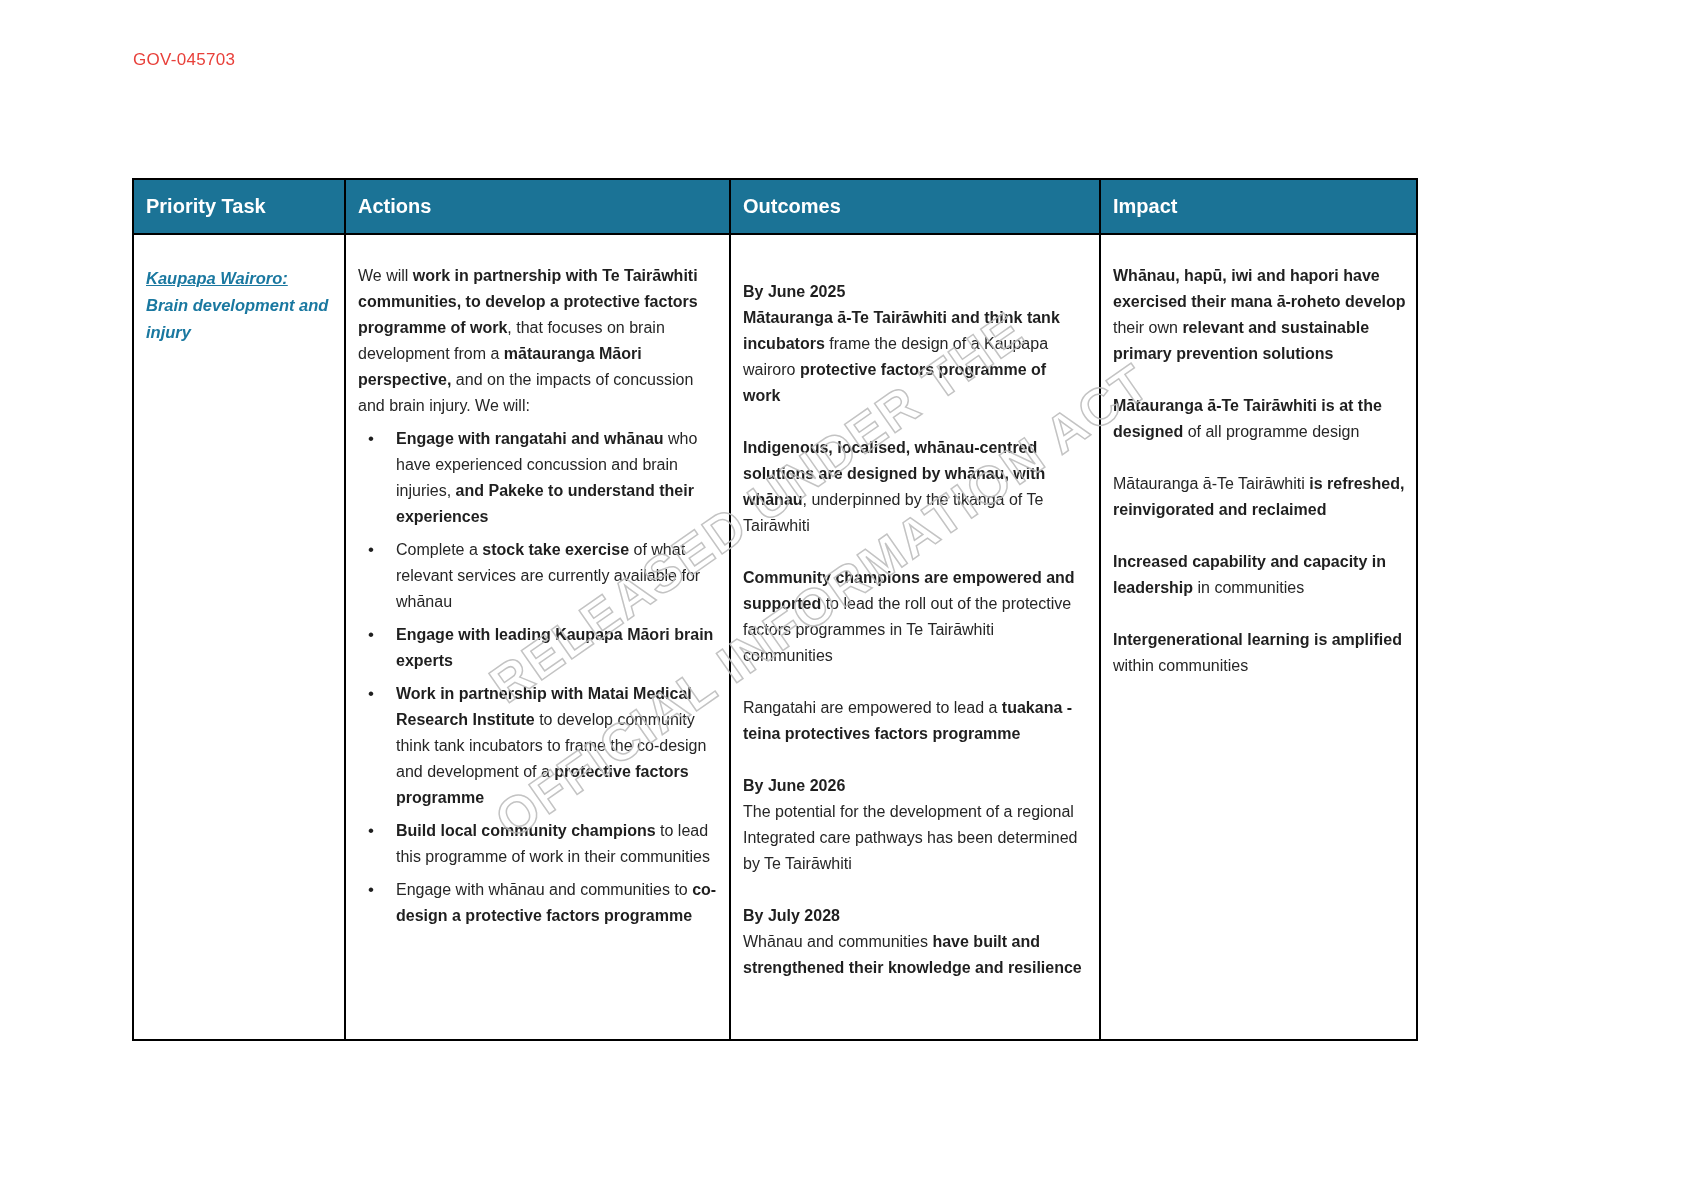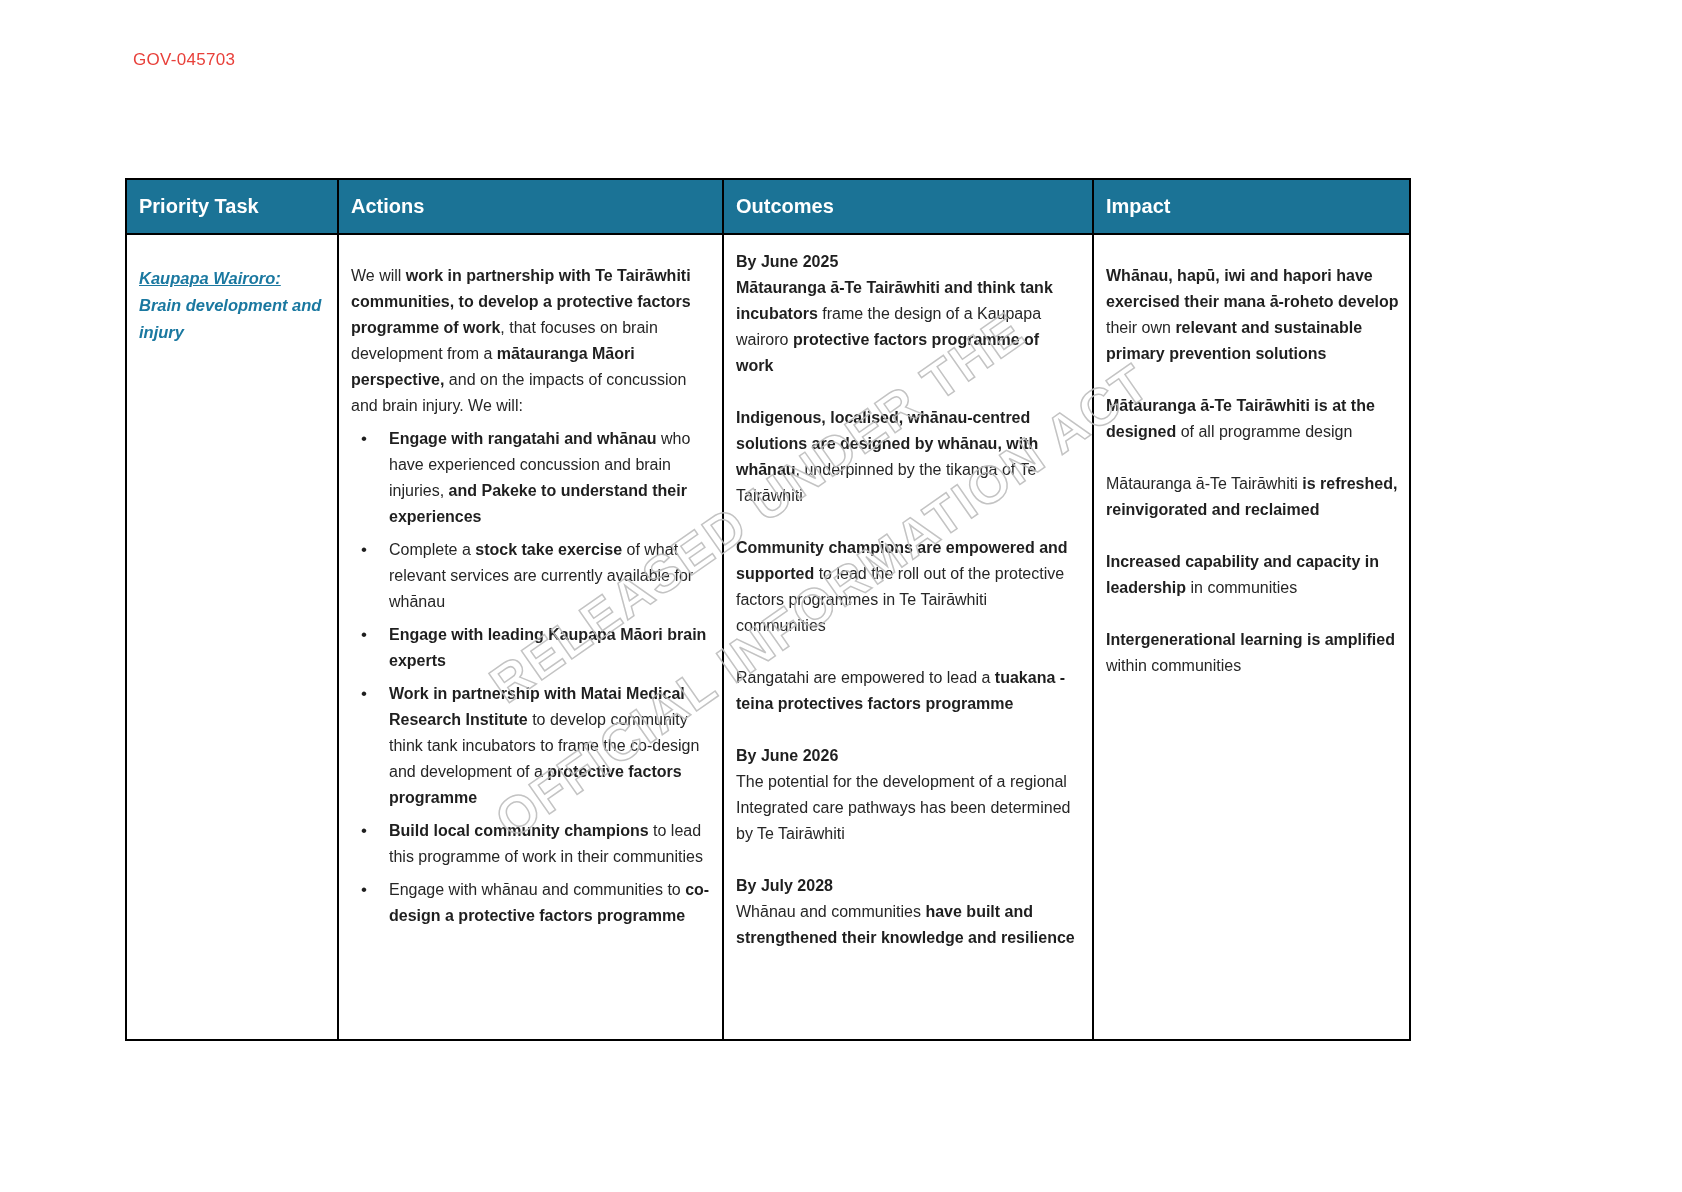--- a/index.html
+++ b/index.html
@@ -20,21 +20,21 @@
     background:#ffffff;
     overflow:hidden;
   }
   .doc-ref{
     position:absolute;left:133px;top:50px;
     color:var(--doc-ref);
     font-size:17px;letter-spacing:.3px;
   }
   
   .tbl{
-    position:absolute;left:125px;top:178px;
+    position:absolute;left:132px;top:178px;
     display:grid;
     grid-template-columns:210px 385px 370px 317px;
     grid-template-rows:55px 804px;
     border:2px solid var(--border);
     background:#ffffff;
   }
   .th{
     background:var(--header-bg);
     color:#ffffff;
     font-weight:700;
@@ -48,21 +48,21 @@
   .td{
     border-left:2px solid var(--border);
     color:var(--body-text);
     font-size:16px;
     line-height:26px;
     overflow:hidden;
   }
   .td:nth-child(5){border-left:none;}
   .td-task{padding:30px 12px 0 12px;}
   .td-actions{padding:28px 10px 0 12px;}
-  .td-outcomes{padding:14px 12px 0 12px;}
+  .td-outcomes{padding:44px 12px 0 12px;}
   .td-impact{padding:28px 10px 0 12px;}
   .task-title,.task-sub{
     color:var(--accent);
     font-weight:700;
     font-style:italic;
     font-size:16.5px;
     line-height:27px;
   }
   .task-title{text-decoration:underline;}
   .rich .bold{font-weight:700;color:var(--bold-text);}

